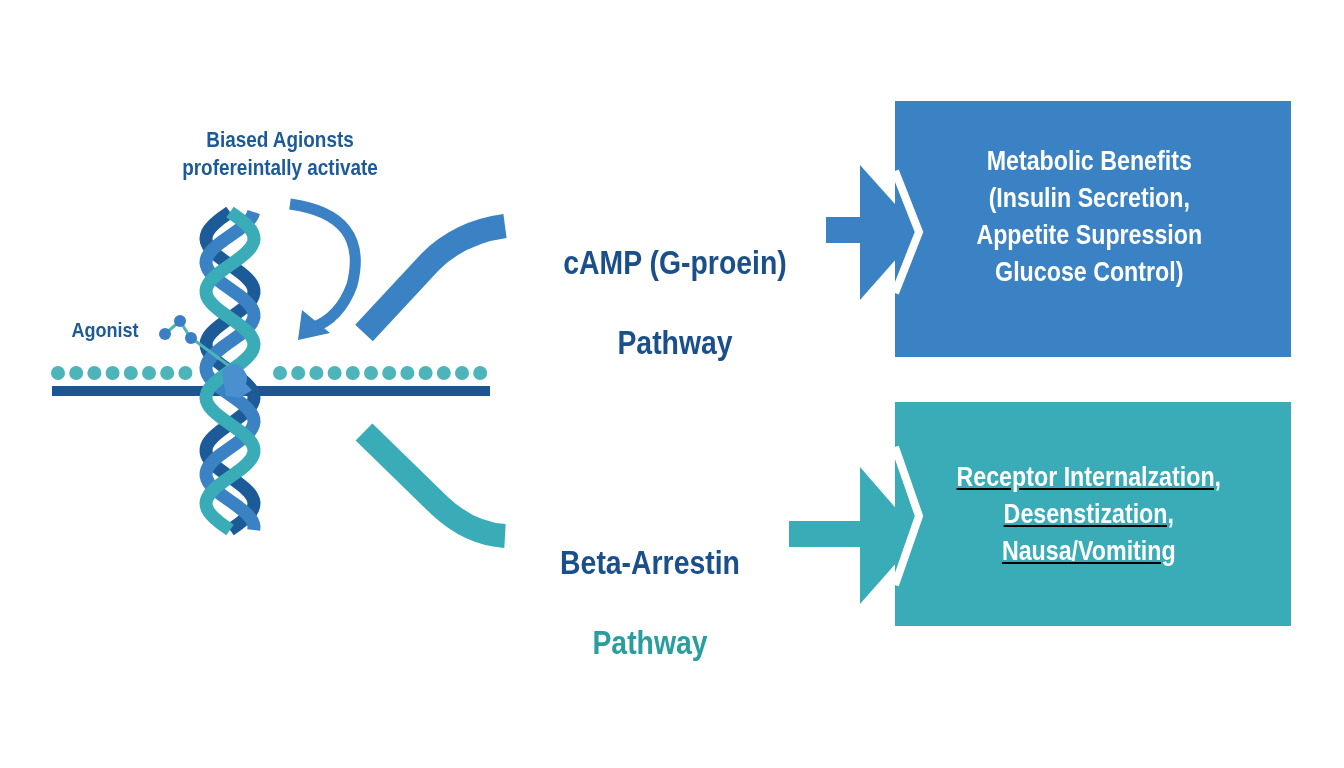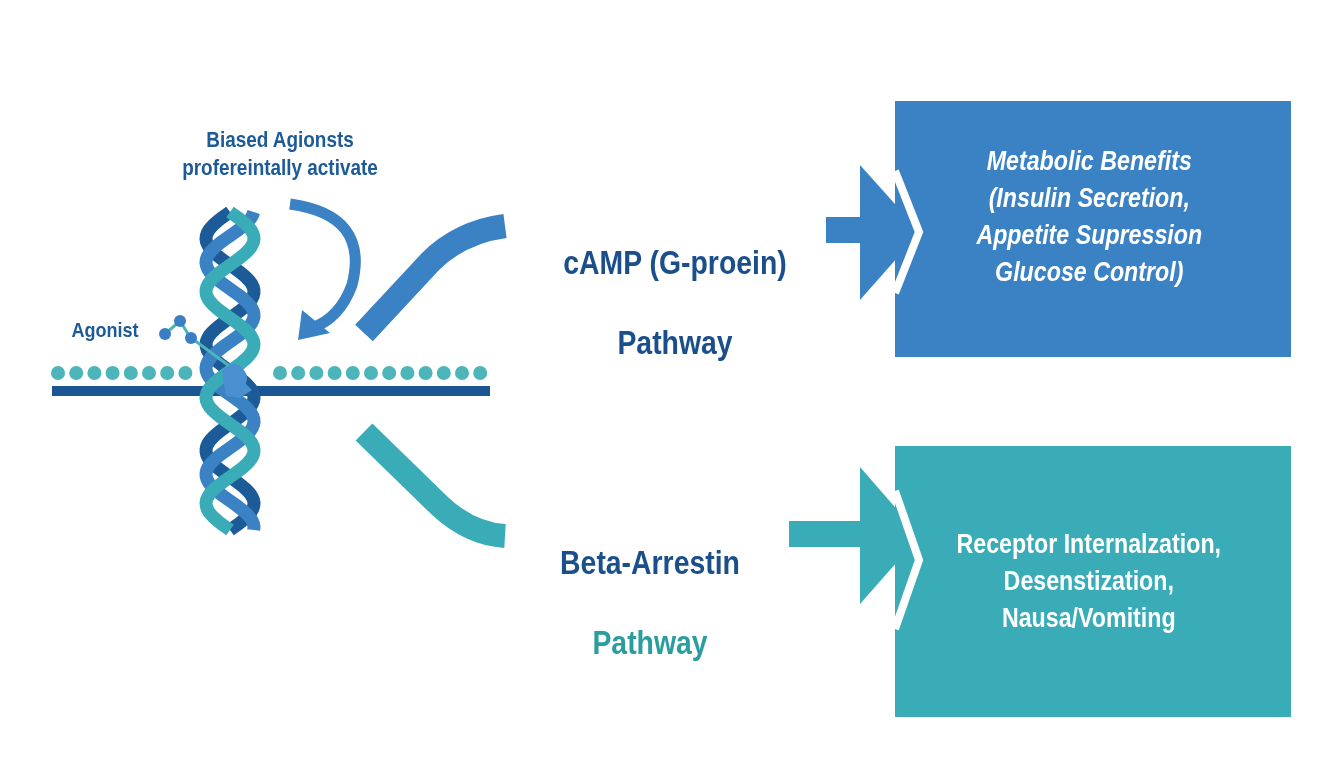--- a/index.html
+++ b/index.html
@@ -34,24 +34,24 @@
     #beta-label {
       left: 490px; top: 503px; width: 320px;
       font-size: 33px; line-height: 40px; color: #1a4f8c;
     }
     #beta-label .second { color: #2a9d9f; }
     .box {
       position: absolute;
       display: flex; align-items: center; justify-content: center;
     }
     #box-metabolic {
-      left: 895px; top: 101px; width: 396px; height: 256px; font-style: italic;
+      left: 895px; top: 101px; width: 396px; height: 256px;
     }
     #box-receptor {
-      left: 895px; top: 446px; width: 396px; height: 271px;
+      left: 895px; top: 402px; width: 396px; height: 224px; text-decoration: underline;
     }
     .box-text {
       color: #ffffff; font-weight: bold;
       font-size: 27px; line-height: 37px;
       text-align: center; white-space: pre-line;
       transform: scaleX(0.86);
       position: relative;
     }
     #box-metabolic .box-text { top: -12px; left: -4px; }
     #box-receptor .box-text { top: 0px; left: -4px; }

